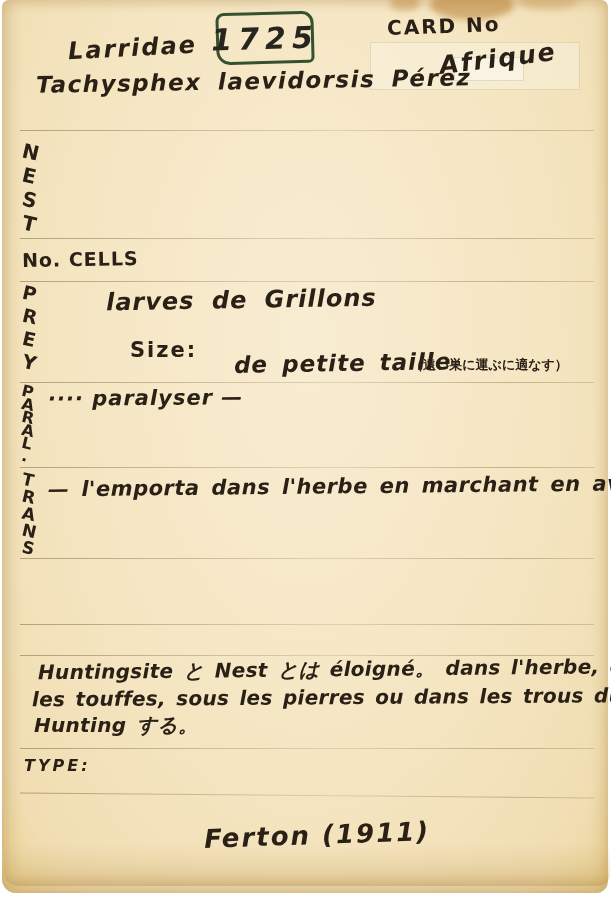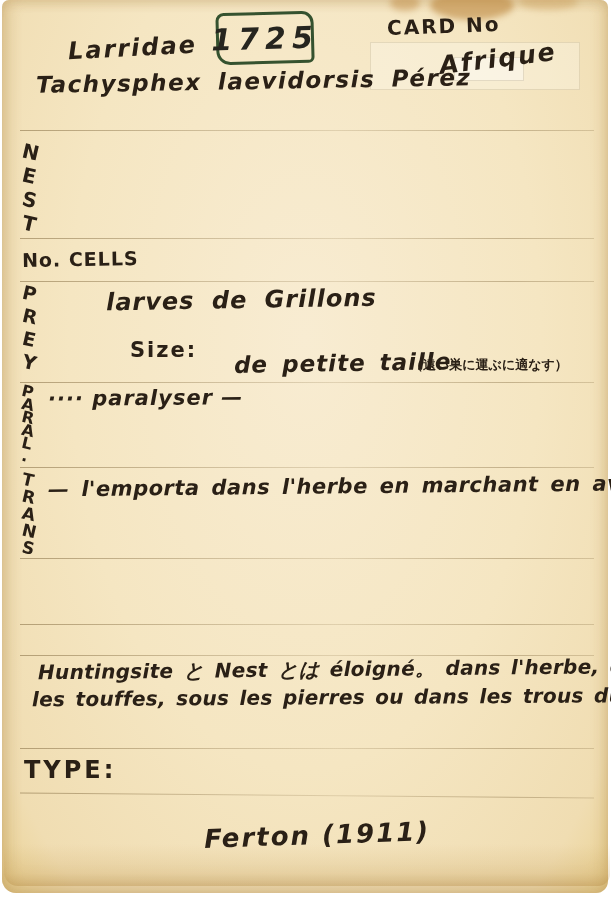--- a/index.html
+++ b/index.html
@@ -58,21 +58,21 @@
   .size-label{left:128px;top:338px;font-size:21px;letter-spacing:2px;}
   .size-value{left:232px;top:350px;font-size:23px;letter-spacing:1px;word-spacing:5px;transform:rotate(-1deg);}
   .size-ja{left:408px;top:356px;font-size:13px;font-weight:600;}
   .paralyse{left:46px;top:386px;font-size:21px;letter-spacing:1px;transform:rotate(-0.5deg);}
   .trans1{left:46px;top:474px;font-size:21px;letter-spacing:.5px;word-spacing:4px;transform:rotate(-0.6deg);}
   .trans2{left:46px;top:502px;font-size:21px;letter-spacing:1px;}
   .hunt{font-size:20px;letter-spacing:.3px;word-spacing:3px;}
   .hunt1{left:36px;top:656px;transform:rotate(-0.6deg);}
   .hunt2{left:30px;top:684px;transform:rotate(-0.4deg);}
   .hunt3{left:32px;top:712px;}
-  .typelabel{left:22px;top:756px;font-size:24px;letter-spacing:3px;}
+  .typelabel{left:22px;top:756px;font-size:16px;letter-spacing:3px;font-style:italic;}
   .reference{left:202px;top:820px;font-size:26px;letter-spacing:2px;transform:rotate(-2deg);}
 </style>
 </head>
 <body>
 
 <div class="card">
 
   <div class="stain s1"></div>
   <div class="stain s2"></div>
   <div class="stain s3"></div>
@@ -130,18 +130,19 @@
   <div class="ink hand prey-line">larves de Grillons</div>
   <div class="ink print size-label">Size:</div>
   <div class="ink hand size-value">de petite taille</div>
   <div class="ink size-ja">（遠い巣に運ぶに適なす）</div>
   <div class="ink hand paralyse">···· paralyser —</div>
 
   <div class="ink hand trans1">— l'emporta dans l'herbe en marchant en avant —</div>
 
   <div class="ink hand hunt hunt1">Huntingsite と Nest とは éloigné。 dans l'herbe, dans</div>
   <div class="ink hand hunt hunt2">les touffes, sous les pierres ou dans les trous du sol で</div>
+  <div class="ink hand hunt hunt3">Hunting する。</div>
 
   <div class="ink print typelabel">TYPE:</div>
   <div class="ink hand reference">Ferton (1911)</div>
 
   <div class="edge-bottom"></div>
 </div>
 
 </body></html>

